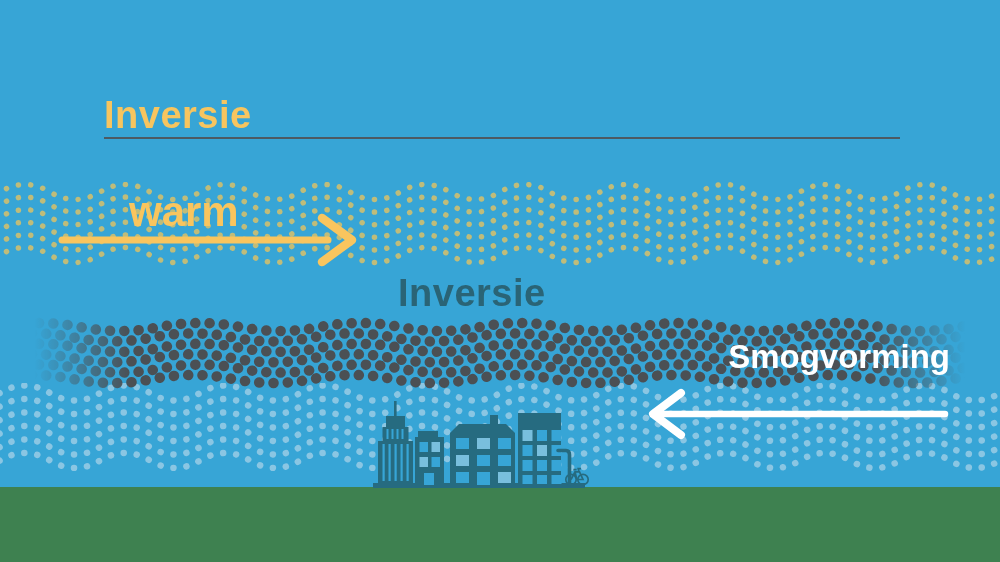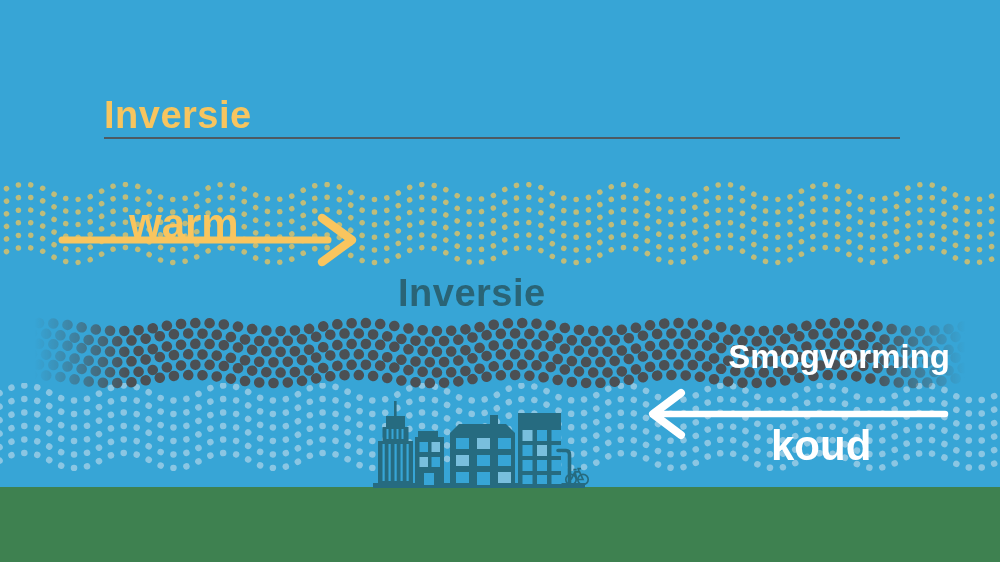--- a/index.html
+++ b/index.html
@@ -15,21 +15,21 @@
   #title{
     left:104px;top:94px;
     font-size:38px;font-weight:bold;letter-spacing:.5px;
     color:var(--title-text);
   }
   #title-rule{
     left:104px;top:137px;width:796px;height:2px;
     background:var(--title-rule);
   }
   #warm-label{
-    left:129px;top:200px;
+    left:129px;top:188px;
     font-size:42px;font-weight:bold;
     color:var(--warm-accent);
   }
   #inversion-label{
     left:398px;top:272px;
     font-size:38px;font-weight:bold;letter-spacing:.5px;
     color:var(--inversion-text);
   }
   #smog-label{
     left:0;top:338px;width:950px;text-align:right;
@@ -107,21 +107,20 @@
   </svg>
 
   <div id="inversion-label" class="abs">Inversie</div>
 
   <div id="smog-label" class="abs">Smogvorming</div>
 
   <svg id="cold-arrow" class="abs" width="312" height="56">
     <line x1="302" y1="28" x2="16" y2="28" stroke="var(--cold-accent)" stroke-width="6.5" stroke-linecap="round"></line>
     <polyline points="38,7 10,28 38,49" fill="none" stroke="var(--cold-accent)" stroke-width="8" stroke-linecap="round" stroke-linejoin="round"></polyline>
   </svg>
-  <div id="cold-label" class="abs">koud</div>
 
   <svg id="city" class="abs" width="222" height="90" viewBox="0 0 222 90">
     <g fill="var(--city)">
 
       <rect x="3" y="84" width="212" height="5"></rect>
 
       <g>
         <rect x="24" y="2" width="2.6" height="20"></rect>
         <rect x="16" y="17" width="19" height="11"></rect>
         <rect x="12.5" y="28" width="26" height="14"></rect>

